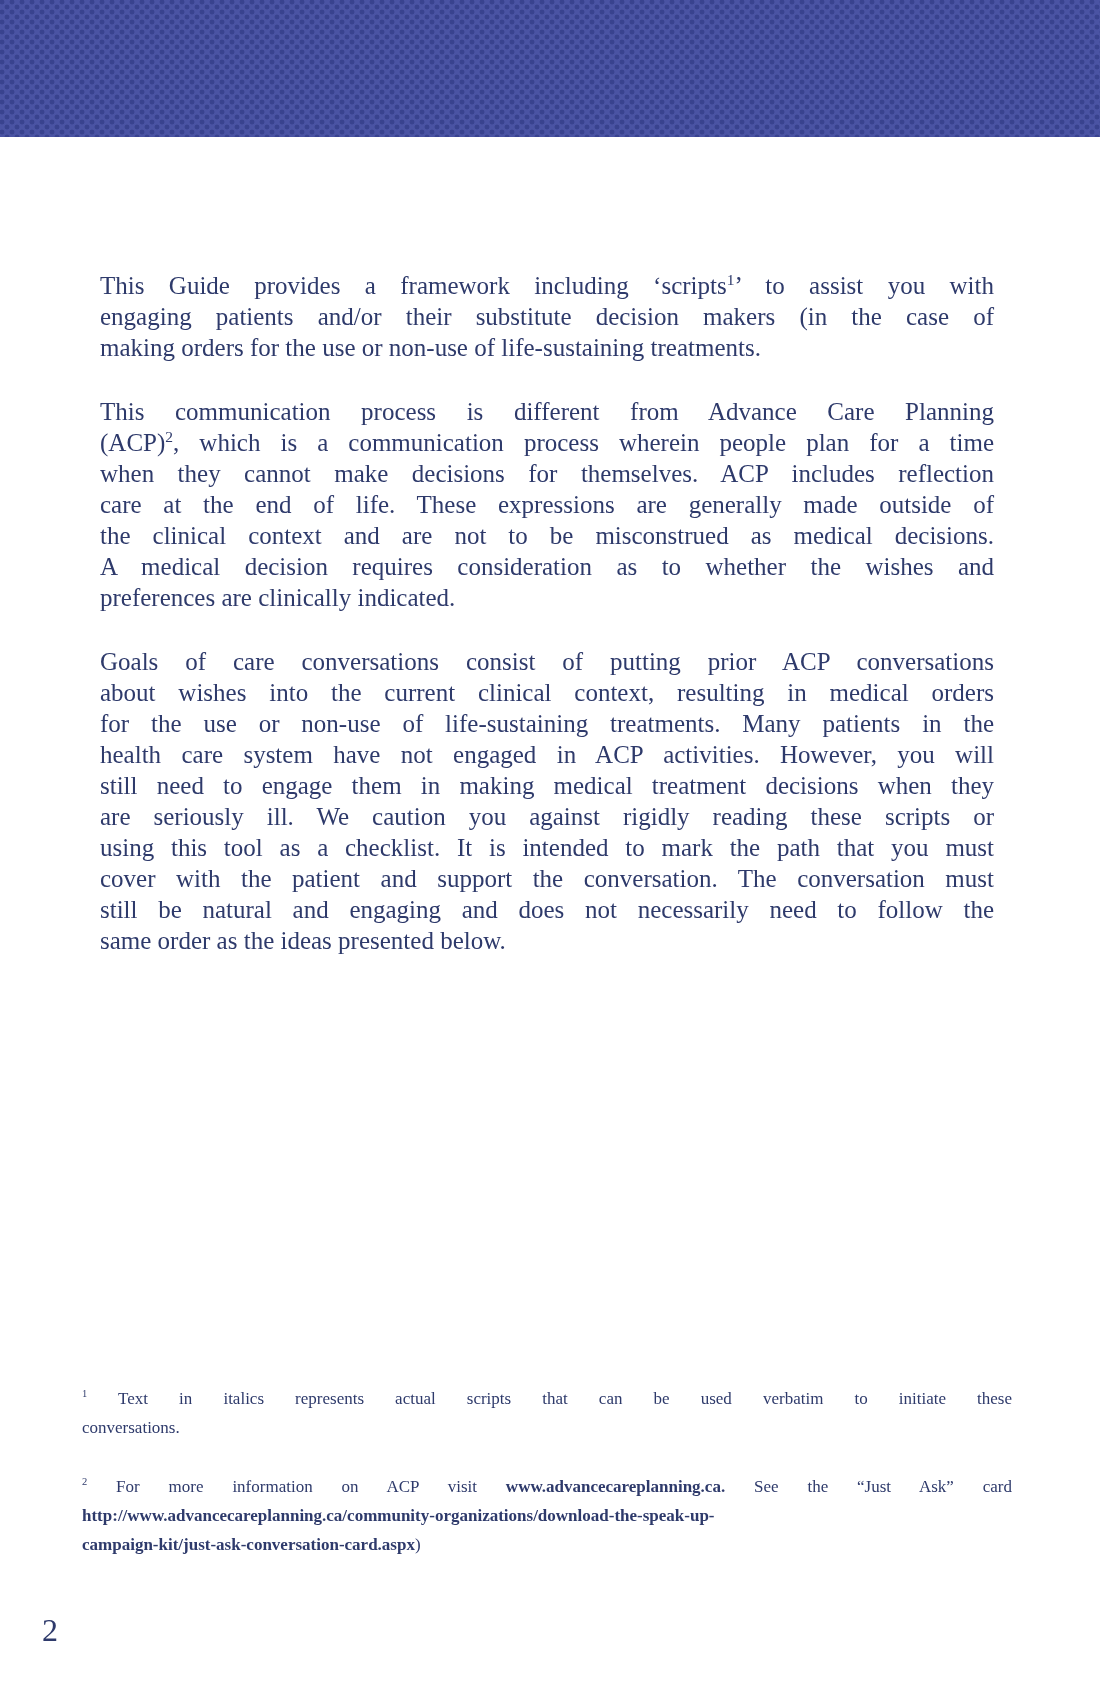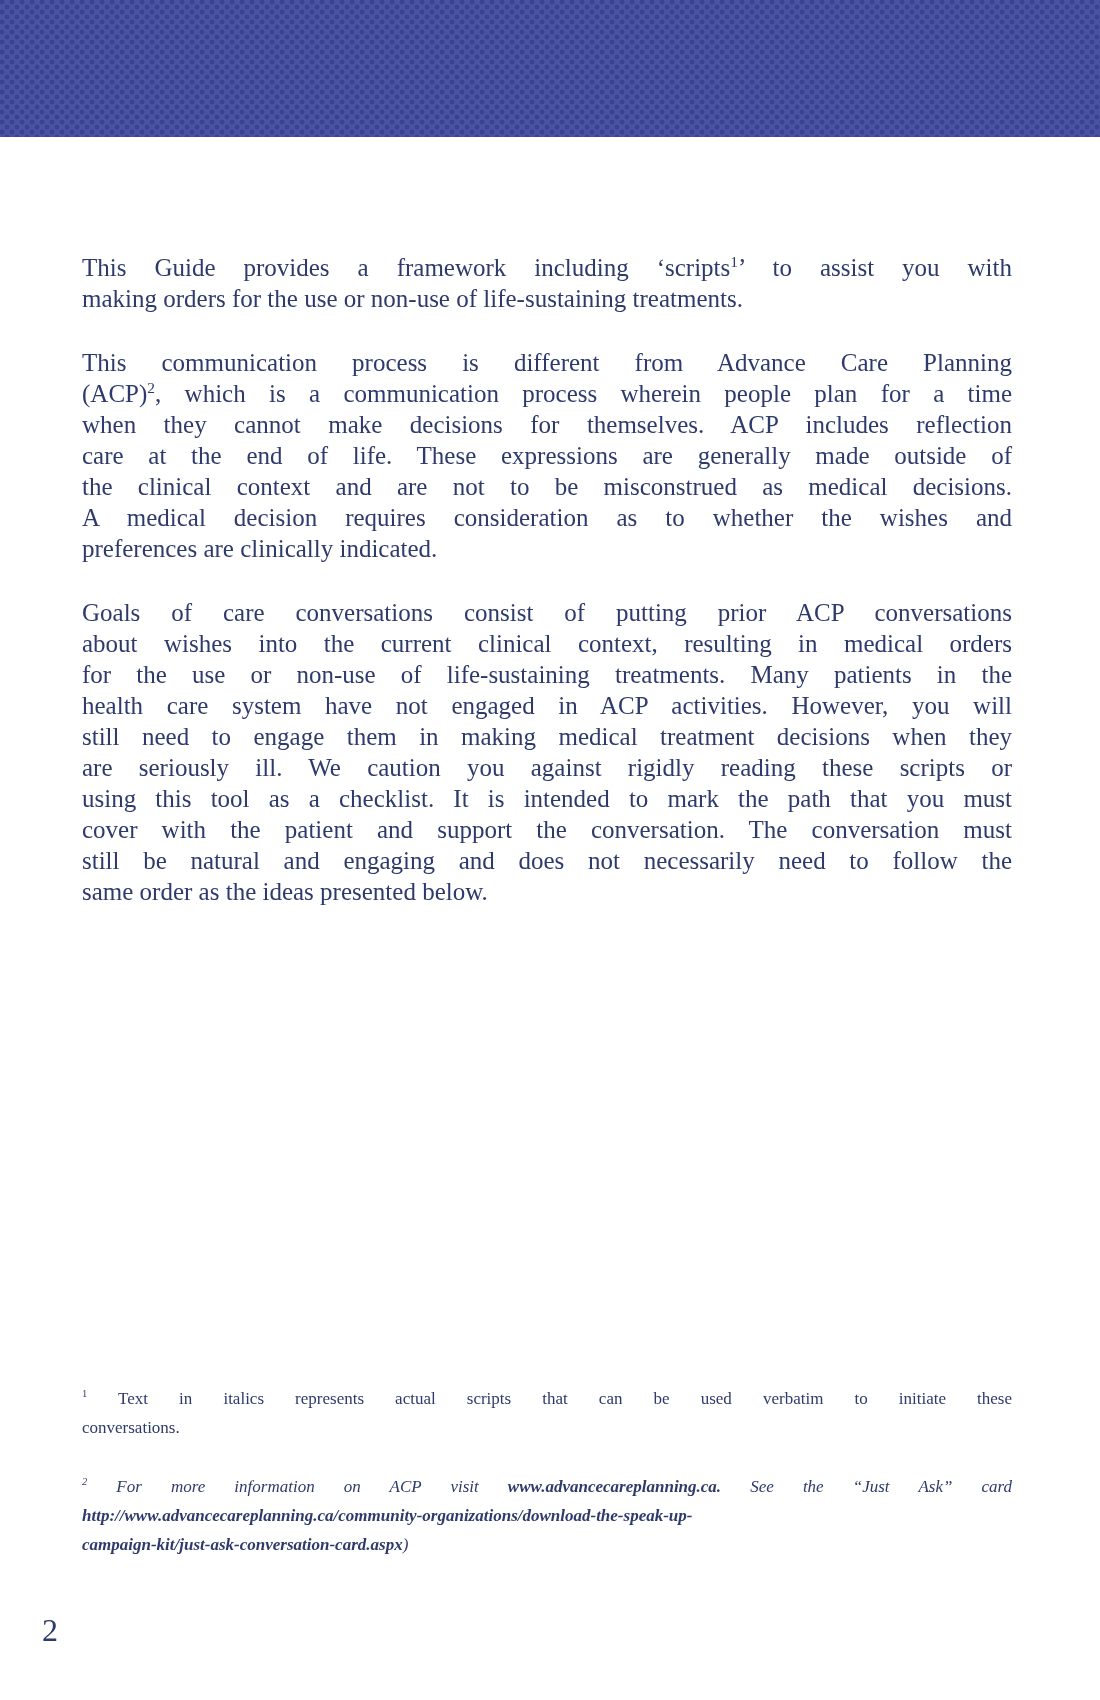--- a/index.html
+++ b/index.html
@@ -18,36 +18,36 @@
     background-image:
       radial-gradient(circle, rgba(26,36,104,0.35) 2.1px, rgba(26,36,104,0) 2.8px),
       radial-gradient(circle, rgba(26,36,104,0.35) 2.1px, rgba(26,36,104,0) 2.8px);
     background-size:10px 10px, 10px 10px;
     background-position:2px 2px, 7px 7px;
   }
   .body-text {
     position:absolute; left:82px; top:252px; width:930px;
     color:#2e3a6b;
   }
-  .para { margin:0; }
+  .para { margin:18px; }
   .para + .para { margin-top:33px; }
   .bline {
     font-size:25px; line-height:31px;
     text-align:justify; text-align-last:justify;
     white-space:normal;
   }
   .bline.last { text-align-last:left; }
   .bline sup, .fn-line sup {
     font-size:0.62em; line-height:0; vertical-align:super;
   }
   .footnotes {
     position:absolute; left:82px; top:1384px; width:930px;
     color:#2e3a6b;
   }
-  .fn + .fn { margin-top:30px;font-style:italic; }
+  .fn + .fn { margin-top:30px; }
   .fn-line {
     font-size:17px; line-height:29px;
     text-align:justify; text-align-last:justify;
   }
   .fn-line.last { text-align-last:left; }
   .bold { font-weight:bold; }
   .pagenum {
     position:absolute; left:42px; top:1612px;
     font-size:32px; line-height:36px; color:#2e3a6b;
   }
@@ -56,20 +56,21 @@
 <body>
 
 <div class="page">
 
   <div class="band"></div>
 
   <main class="body-text">
 
     <section class="para">
       <div class="bline"><span>This Guide provides a framework including ‘scripts</span><sup>1</sup><span>’ to assist you with</span></div>
+      <div class="bline">engaging patients  and/or their substitute decision makers (in the case of</div>
       <div class="bline last">making orders for the use or non-use of life-sustaining treatments.</div>
     </section>
 
     <section class="para">
       <div class="bline">This communication process is different from Advance Care Planning</div>
       <div class="bline"><span>(ACP)</span><sup>2</sup><span>, which is a communication process wherein people plan for a time</span></div>
       <div class="bline">when they cannot make decisions for themselves. ACP includes reflection</div>
       <div class="bline">care at the end of life. These expressions are generally made outside of</div>
       <div class="bline">the clinical context and are not to be misconstrued as medical decisions.</div>
       <div class="bline">A medical decision requires consideration as to whether the wishes and</div>

